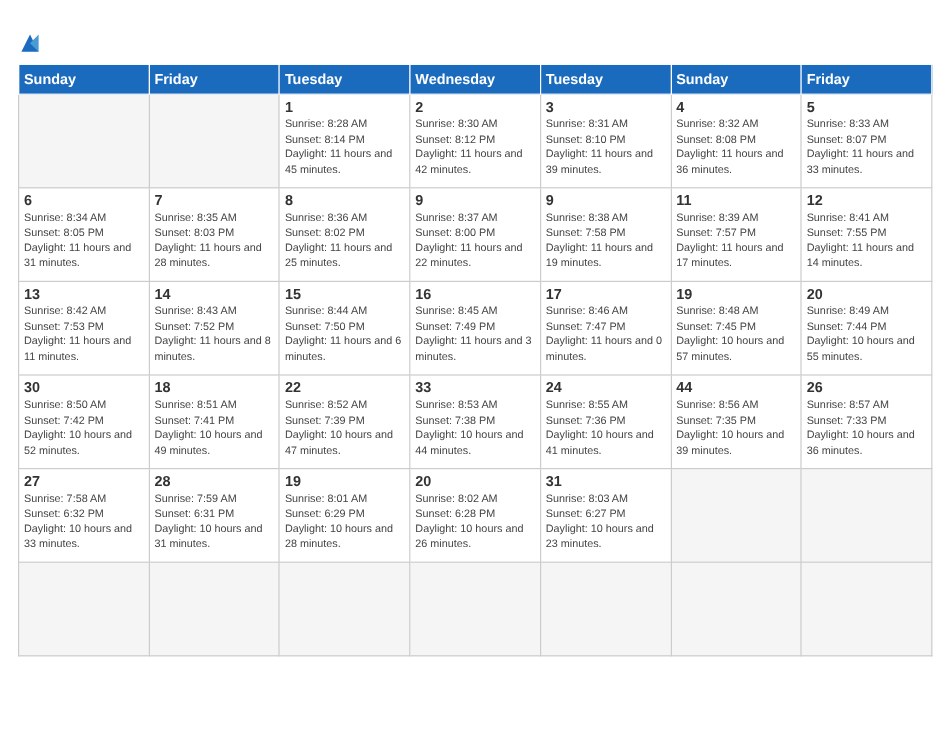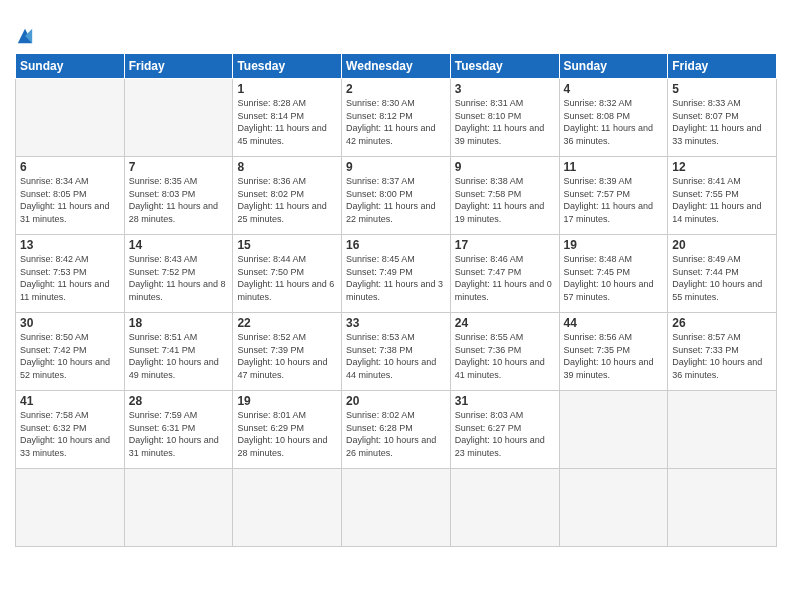--- a/index.html
+++ b/index.html
@@ -242,21 +242,21 @@
             <span class="day-number">44</span>
             <div class="day-info">Sunrise: 8:56 AM<br>Sunset: 7:35 PM<br>Daylight: 10 hours and 39 minutes.</div>
           </td>
           <td>
             <span class="day-number">26</span>
             <div class="day-info">Sunrise: 8:57 AM<br>Sunset: 7:33 PM<br>Daylight: 10 hours and 36 minutes.</div>
           </td>
         </tr>
         <tr>
           <td>
-            <span class="day-number">41</span>
+            <span class="day-number">27</span>
             <div class="day-info">Sunrise: 7:58 AM<br>Sunset: 6:32 PM<br>Daylight: 10 hours and 33 minutes.</div>
           </td>
           <td>
             <span class="day-number">28</span>
             <div class="day-info">Sunrise: 7:59 AM<br>Sunset: 6:31 PM<br>Daylight: 10 hours and 31 minutes.</div>
           </td>
           <td>
             <span class="day-number">19</span>
             <div class="day-info">Sunrise: 8:01 AM<br>Sunset: 6:29 PM<br>Daylight: 10 hours and 28 minutes.</div>
           </td>

